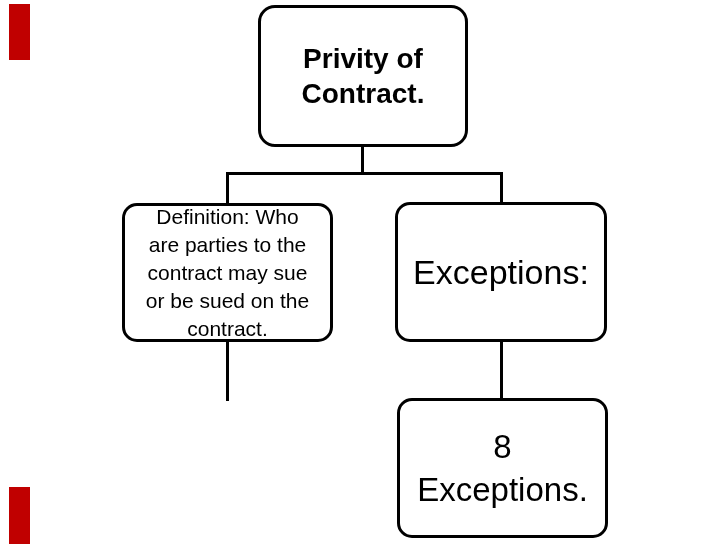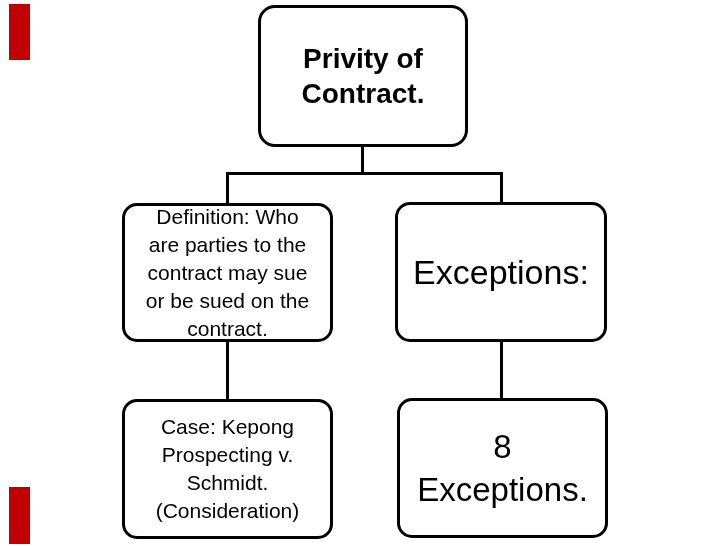--- a/index.html
+++ b/index.html
@@ -99,25 +99,19 @@
 are parties to the
 contract may sue
 or be sued on the
 contract.</span>
   </div>
 
   <div class="node" id="node-exceptions">
     <span>Exceptions:</span>
   </div>
 
-  <div class="node" id="node-case">
-    <span>Case: Kepong
-Prospecting v.
-Schmidt.
-(Consideration)</span>
-  </div>
 
   <div class="node" id="node-eight">
     <span>8
 Exceptions.</span>
   </div>
 
 </div>
 
 </body></html>

